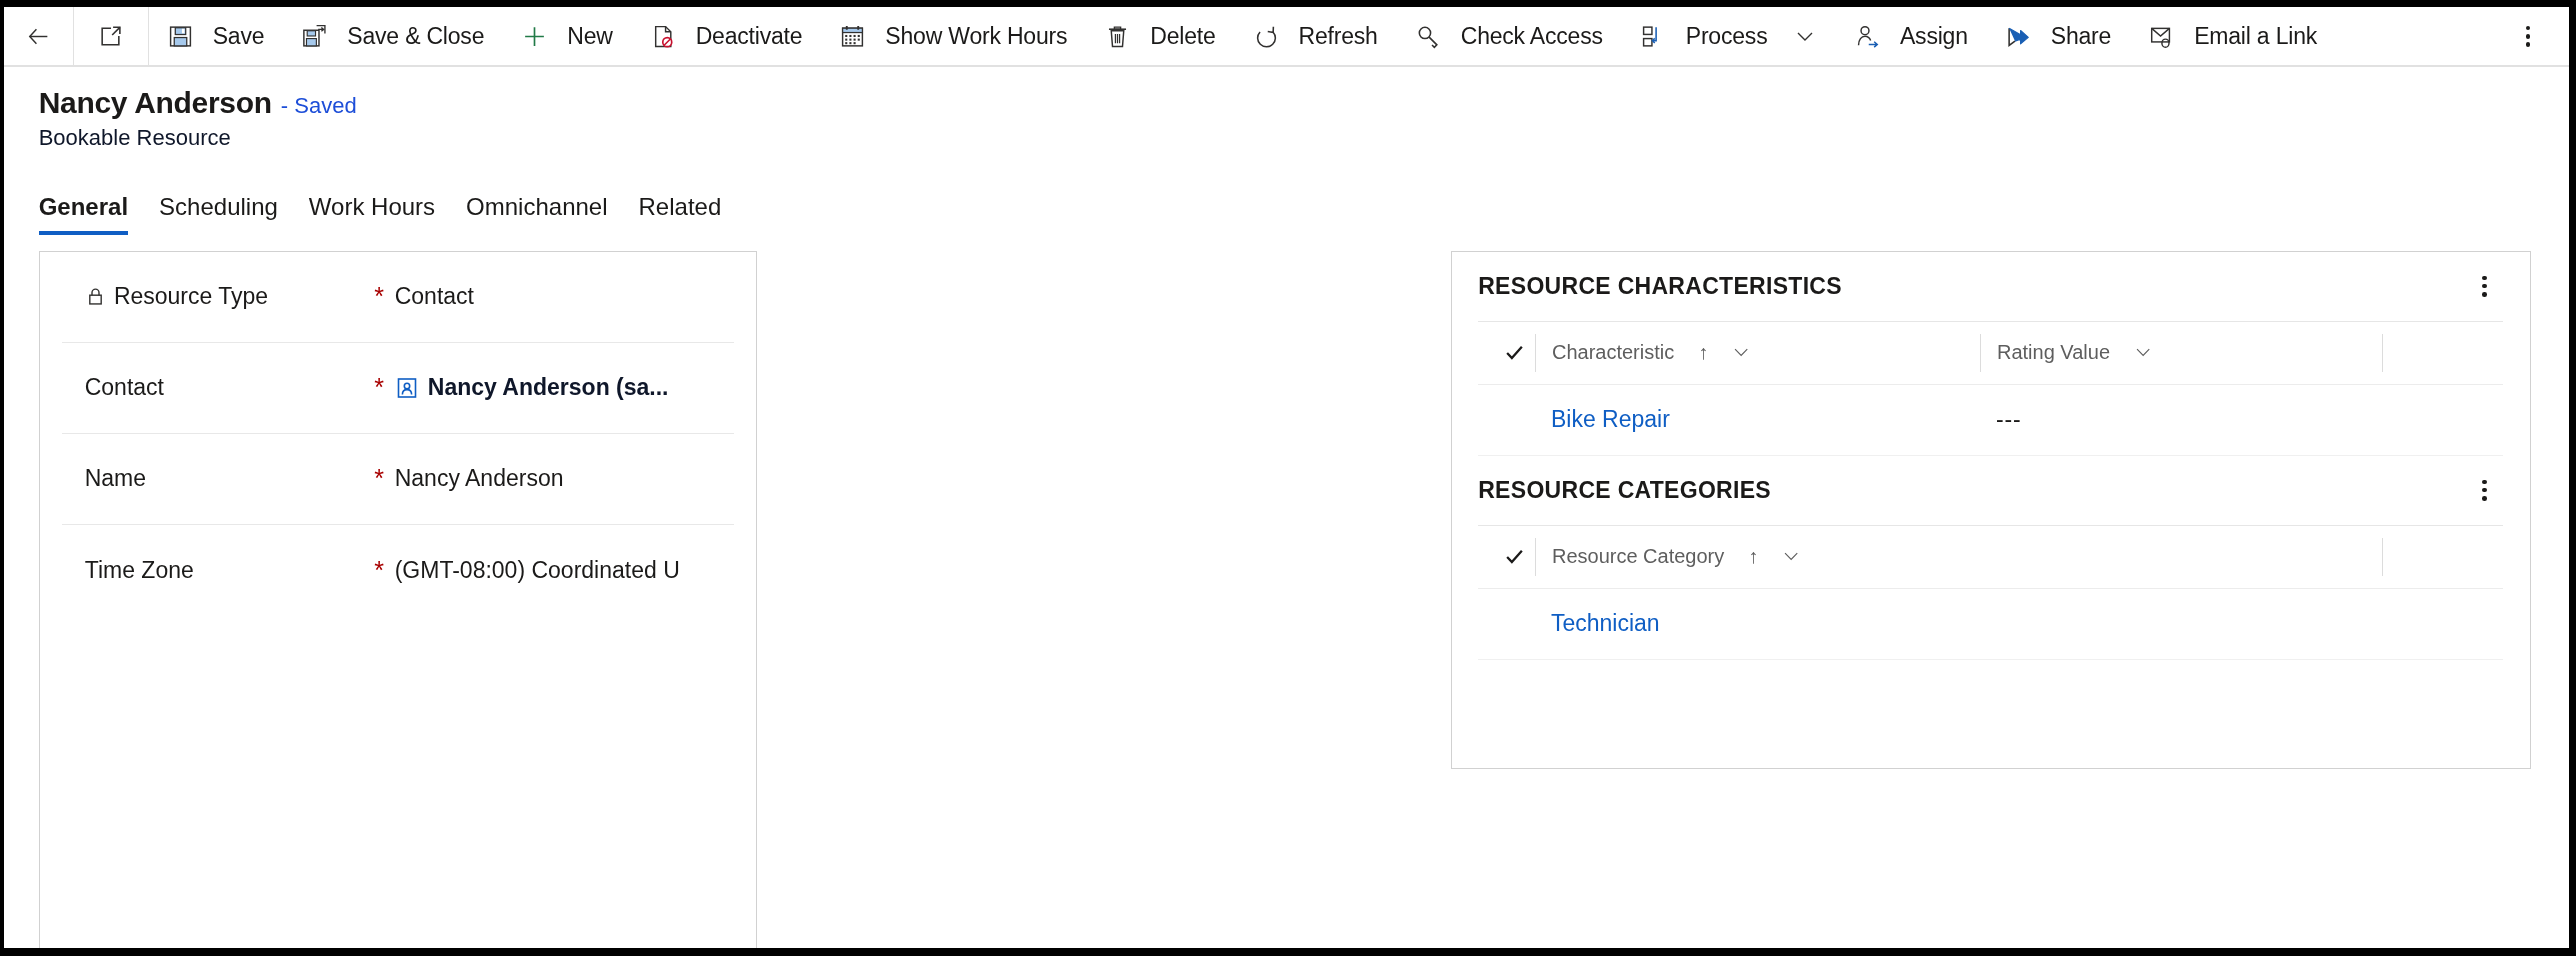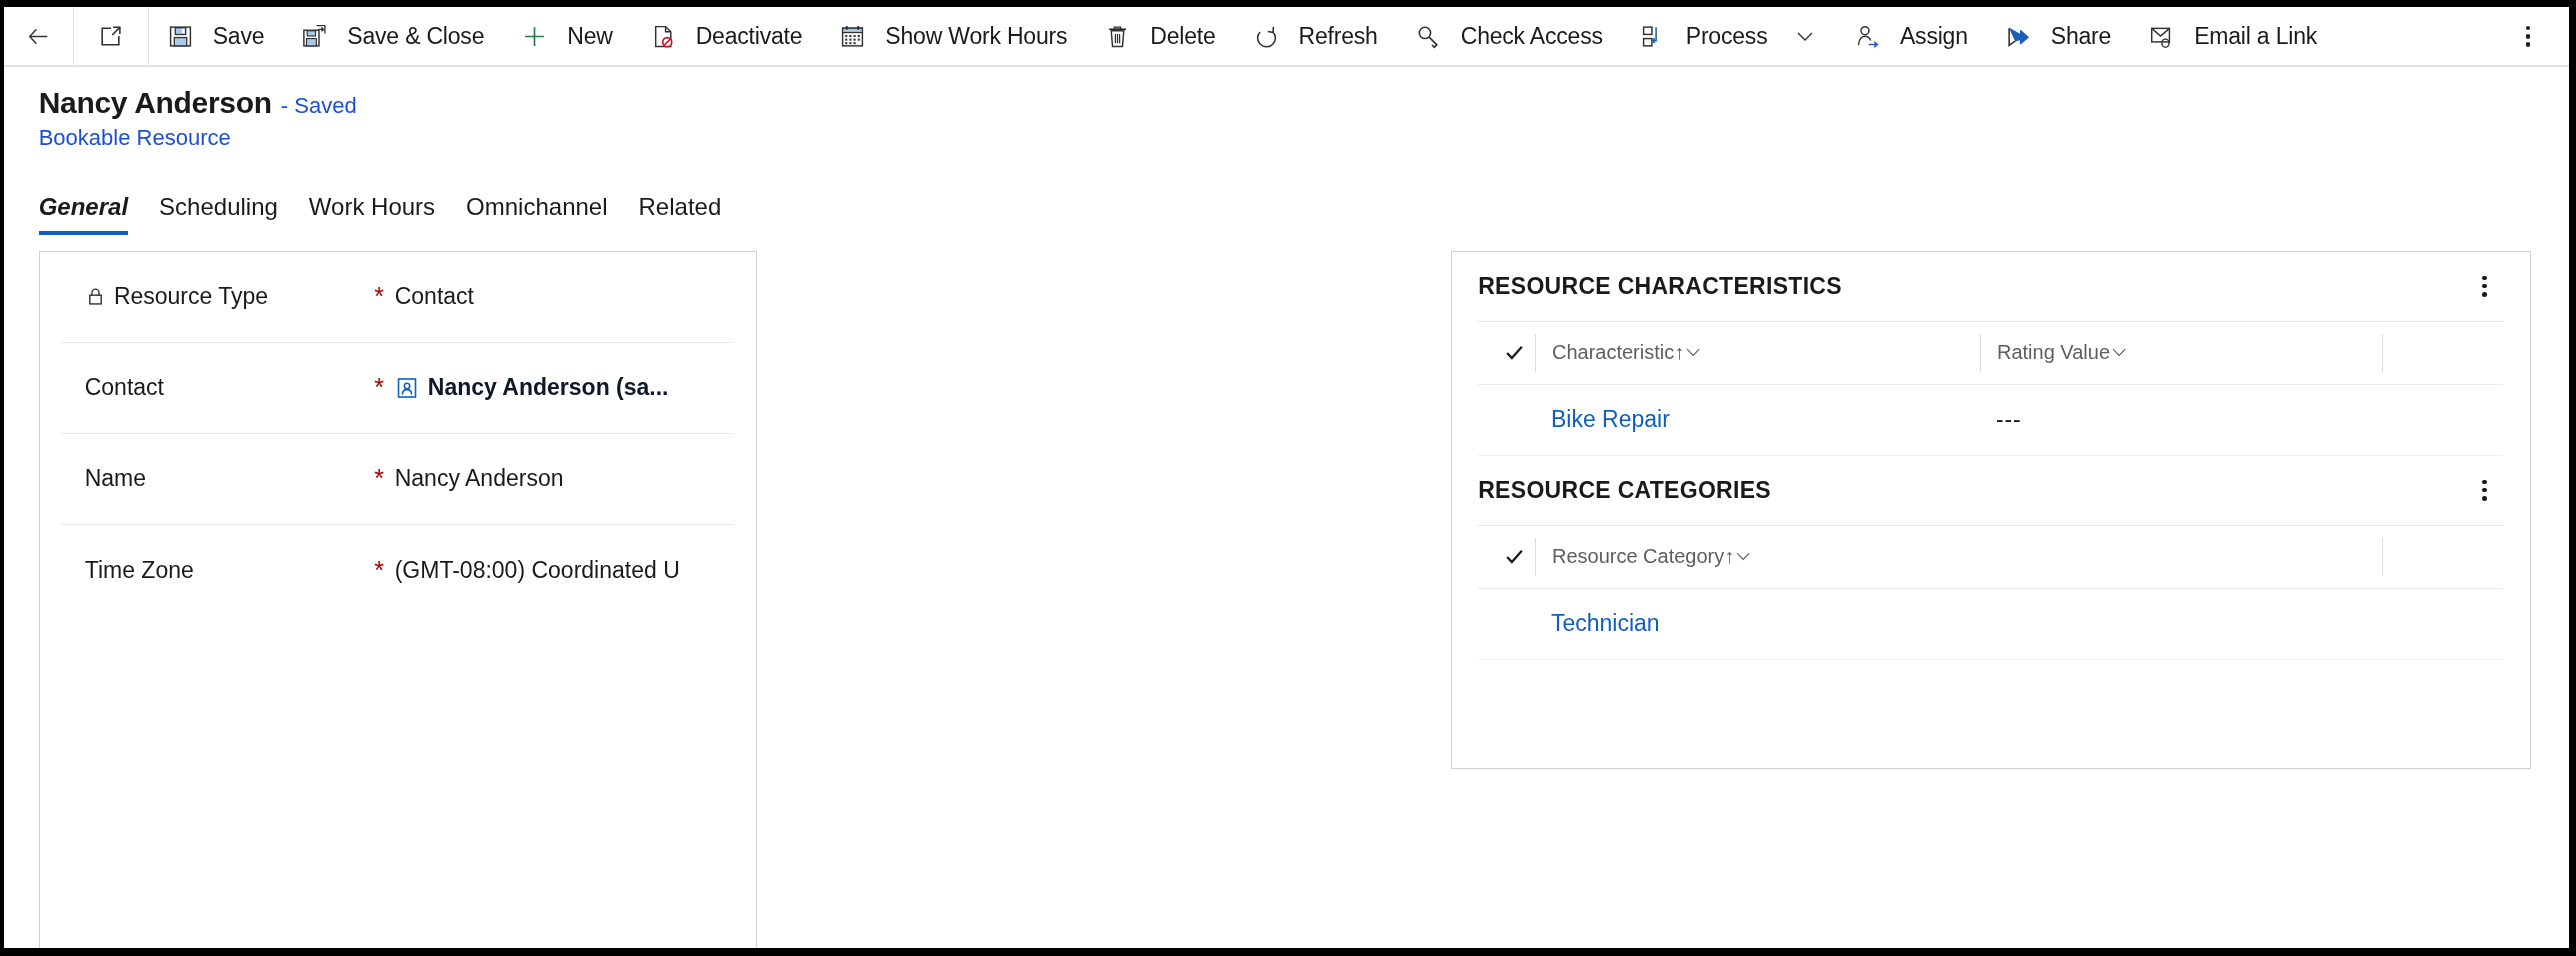--- a/index.html
+++ b/index.html
@@ -114,21 +114,21 @@
     color: #1b1a19;
     letter-spacing: -0.3px;
   }
   .hdr-saved {
     font-size: 22px;
     color: #1d4ed8;
   }
   .hdr-sub {
     margin-top: 5.5px;
     font-size: 22px;
-    color: #1d4ed8;
+    color: #0f172a;
   }
 
   
   .tabs {
     display: flex;
     align-items: flex-end;
     gap: 0;
     margin-top: 31px;
     padding-left: 35px;
     height: 53px;
@@ -137,21 +137,20 @@
     position: relative;
     font-size: 24px;
     color: #1b1a19;
     padding: 0 15.5px 14.6px 15.5px;
     cursor: default;
     white-space: nowrap;
   }
   .tab:first-child { padding-left: 0; }
   .tab.active {
     font-weight: bold;
-    font-style: italic;
   }
   .tab.active::after {
     content: "";
     position: absolute;
     left: 0;
     right: 15.5px;
     bottom: 0;
     height: 4.6px;
     background: #0f5ec4;
   }
@@ -260,21 +259,21 @@
     width: 40px;
     display: flex;
     align-items: center;
     justify-content: center;
     flex: 0 0 auto;
   }
   .check-ico { width: 21px; height: 21px; display: block; }
   .hcol {
     display: flex;
     align-items: center;
-    gap: 0;
+    gap: 24px;
     font-size: 20px;
     color: #5e5e5e;
     border-left: 1.8px solid #dcdcdc;
     padding-left: 16.4px;
     height: 38px;
     box-sizing: border-box;
   }
   .hcol-char { width: 445px; flex: 0 0 auto; }
   .hcol-rate { width: 402px; flex: 0 0 auto; }
   .hcol-end  { width: 0; border-left: 1.8px solid #dcdcdc; height: 38px; }

